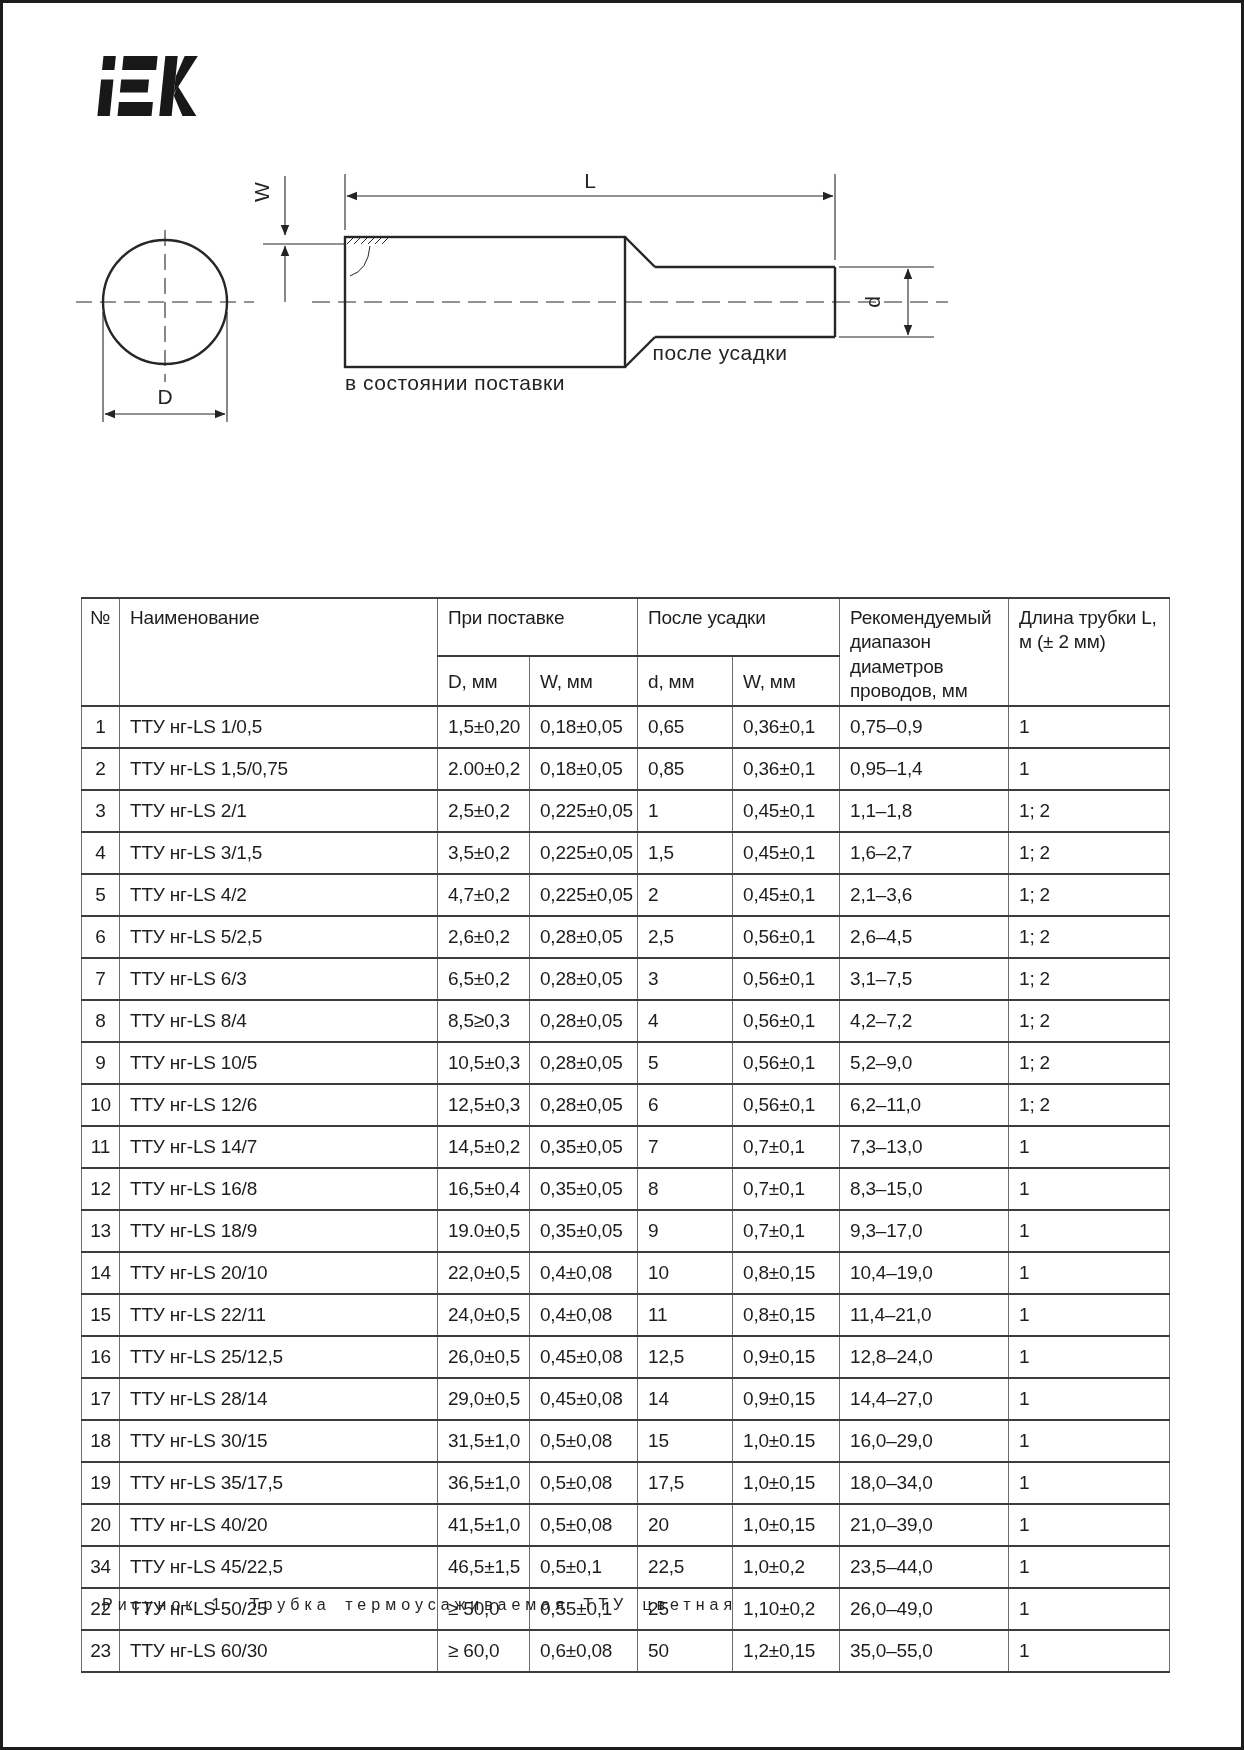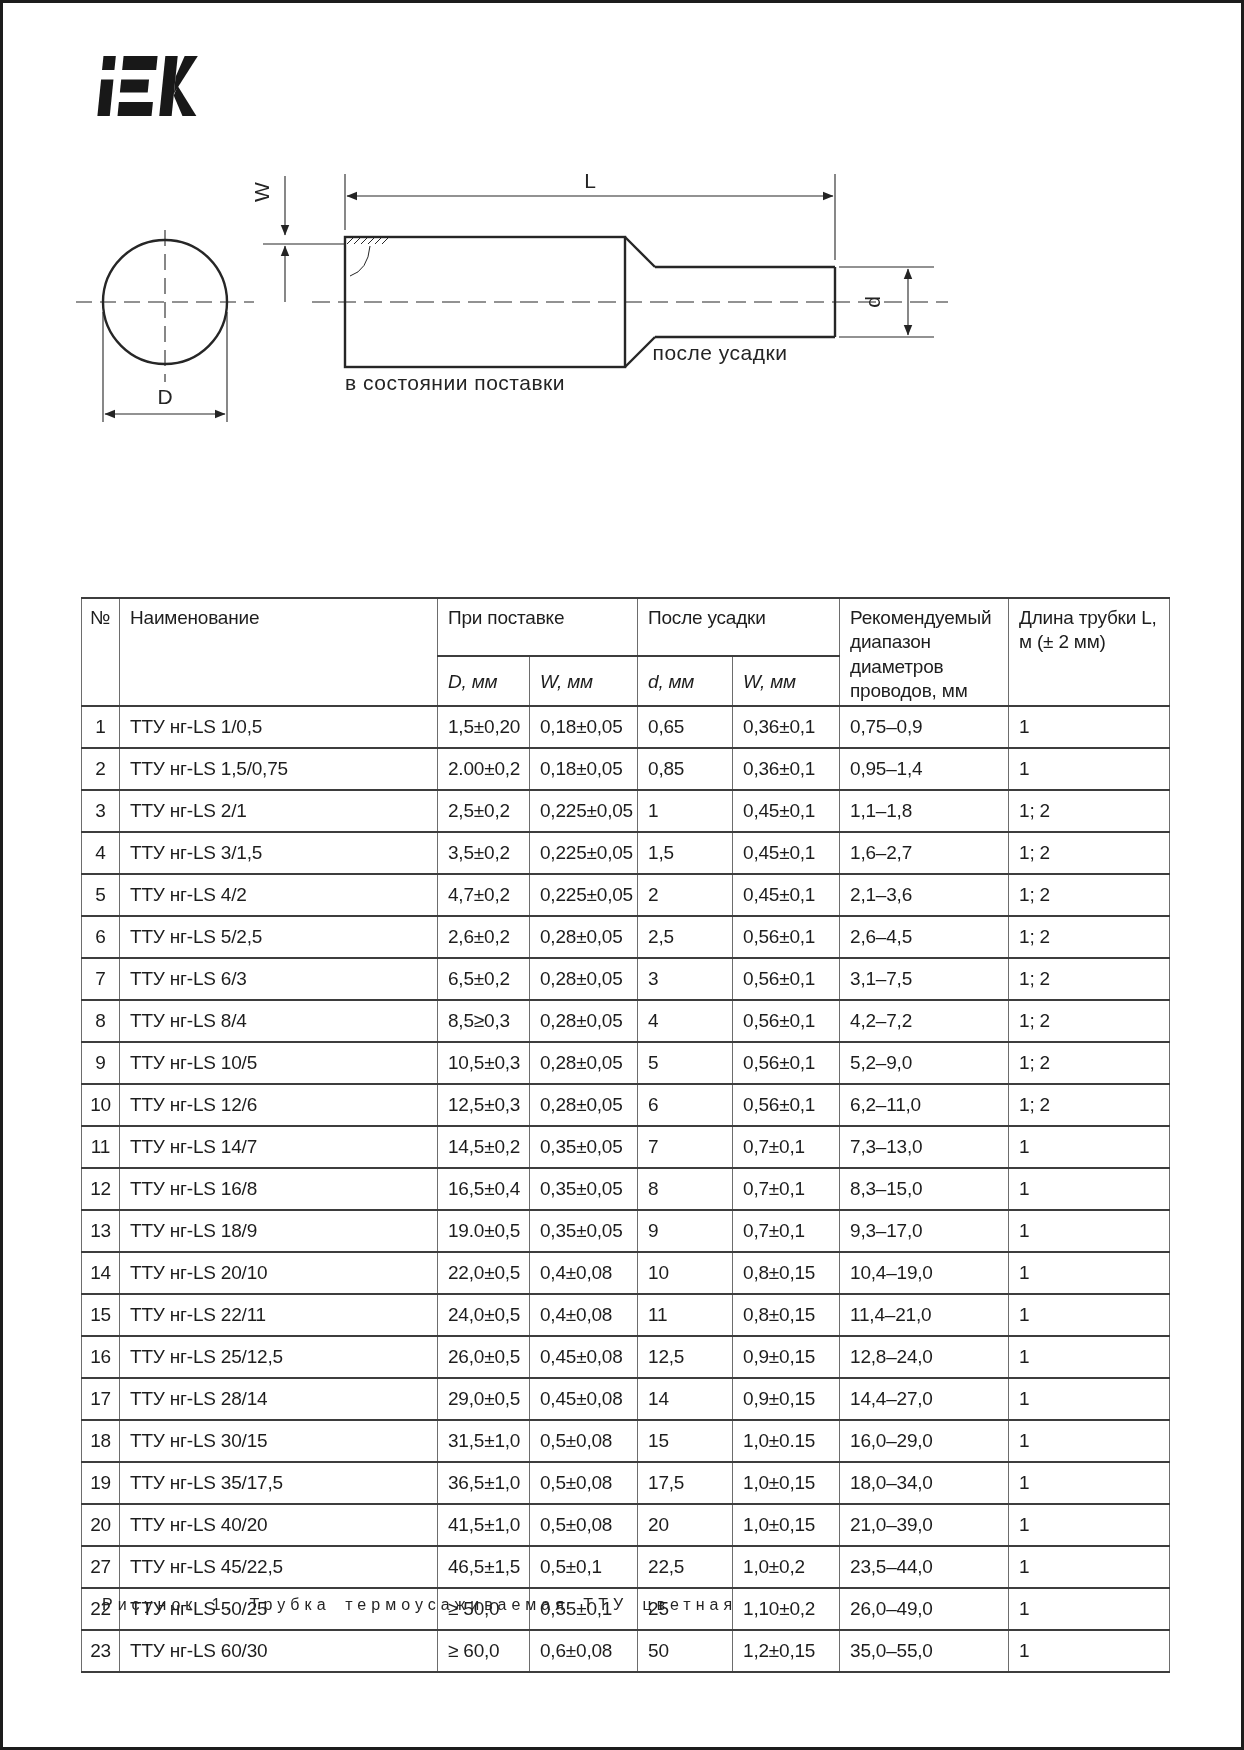--- a/index.html
+++ b/index.html
@@ -19,21 +19,21 @@
     border-collapse:collapse;table-layout:fixed;
     font-size:19px;letter-spacing:-0.2px;color:#1d1d1d;
   }
   .spec-table th,.spec-table td{
     border-left:1.5px solid #6d6d6d;border-top:2px solid #3d3d3d;
     padding:2px 6px 2px 10px;font-weight:normal;text-align:left;
     overflow:hidden;white-space:nowrap;
   }
   .spec-table{border-right:1.5px solid #6d6d6d;border-bottom:2px solid #3d3d3d;}
   .spec-table thead th{vertical-align:top;padding-top:7px;line-height:1.28;white-space:normal;}
-  .spec-table thead tr.sub th{vertical-align:middle;padding-top:4px;font-style:italic;}
+  .spec-table thead tr.sub th{vertical-align:middle;padding-top:4px;}
   .spec-table tbody td{height:36px;vertical-align:middle;}
   .spec-table td.c-num{text-align:center;padding-left:2px;padding-right:2px;}
   .spec-table tr.h1 th{height:42px;}
   .spec-table tr.sub th{height:38px;}
 
   .caption{
     position:absolute;left:80px;top:1596px;
     font-size:16px;letter-spacing:5px;word-spacing:5px;color:#242424;white-space:nowrap;margin-left:22px;
   }
 </style>
@@ -351,21 +351,21 @@
       <td class="c-num">20</td>
       <td>ТТУ нг-LS 40/20</td>
       <td>41,5±1,0</td>
       <td>0,5±0,08</td>
       <td>20</td>
       <td>1,0±0,15</td>
       <td>21,0–39,0</td>
       <td>1</td>
     </tr>
         <tr>
-      <td class="c-num">27</td>
+      <td class="c-num">34</td>
       <td>ТТУ нг-LS 45/22,5</td>
       <td>46,5±1,5</td>
       <td>0,5±0,1</td>
       <td>22,5</td>
       <td>1,0±0,2</td>
       <td>23,5–44,0</td>
       <td>1</td>
     </tr>
         <tr>
       <td class="c-num">22</td>

